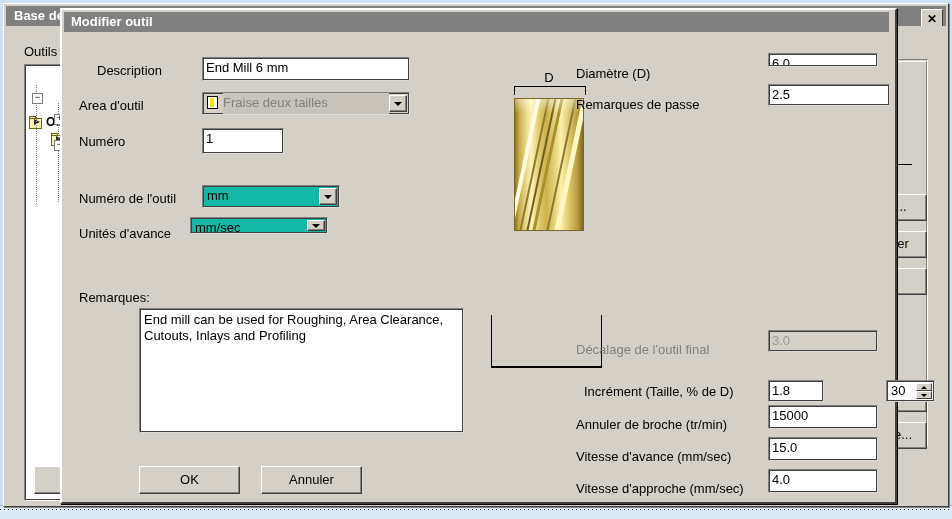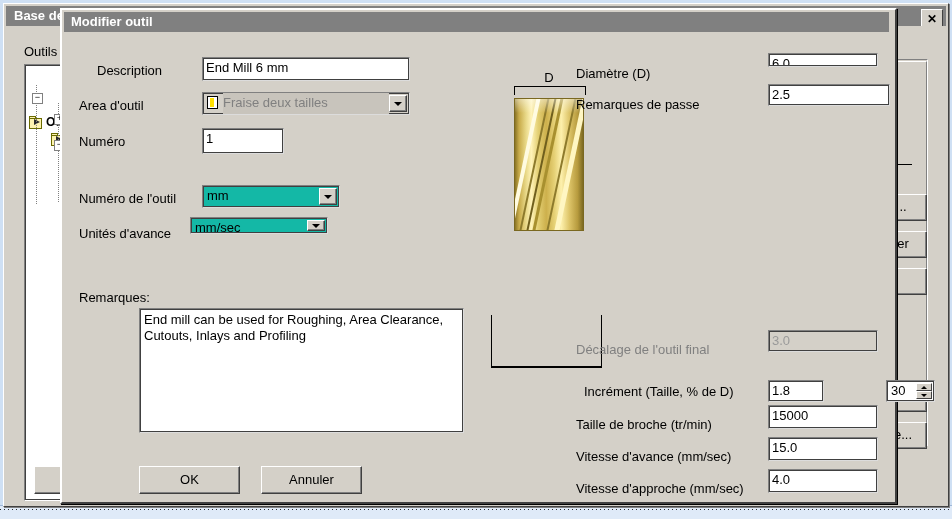--- a/index.html
+++ b/index.html
@@ -361,21 +361,21 @@
     <span class="spin-btns">
       <div class="up">
           <i></i>
         </div>
       <div class="dn">
           <i></i>
         </div>
     </span>
   </div>
 
-  <div class="lbl" style="left:514px;top:407px;">Taille de broche (tr/min)</div>
+  <div class="lbl" style="left:514px;top:407px;">Annuler de broche (tr/min)</div>
   <div class="txtbox" style="left:706px;top:395px;width:110px;height:24px;">15000</div>
 
   <div class="lbl" style="left:514px;top:439px;">Vitesse d'avance (mm/sec)</div>
   <div class="txtbox" style="left:706px;top:427px;width:110px;height:24px;">15.0</div>
 
   <div class="lbl" style="left:514px;top:471px;">Vitesse d'approche (mm/sec)</div>
   <div class="txtbox" style="left:706px;top:459px;width:110px;height:24px;">4.0</div>
 </div>
 
 </body></html>

